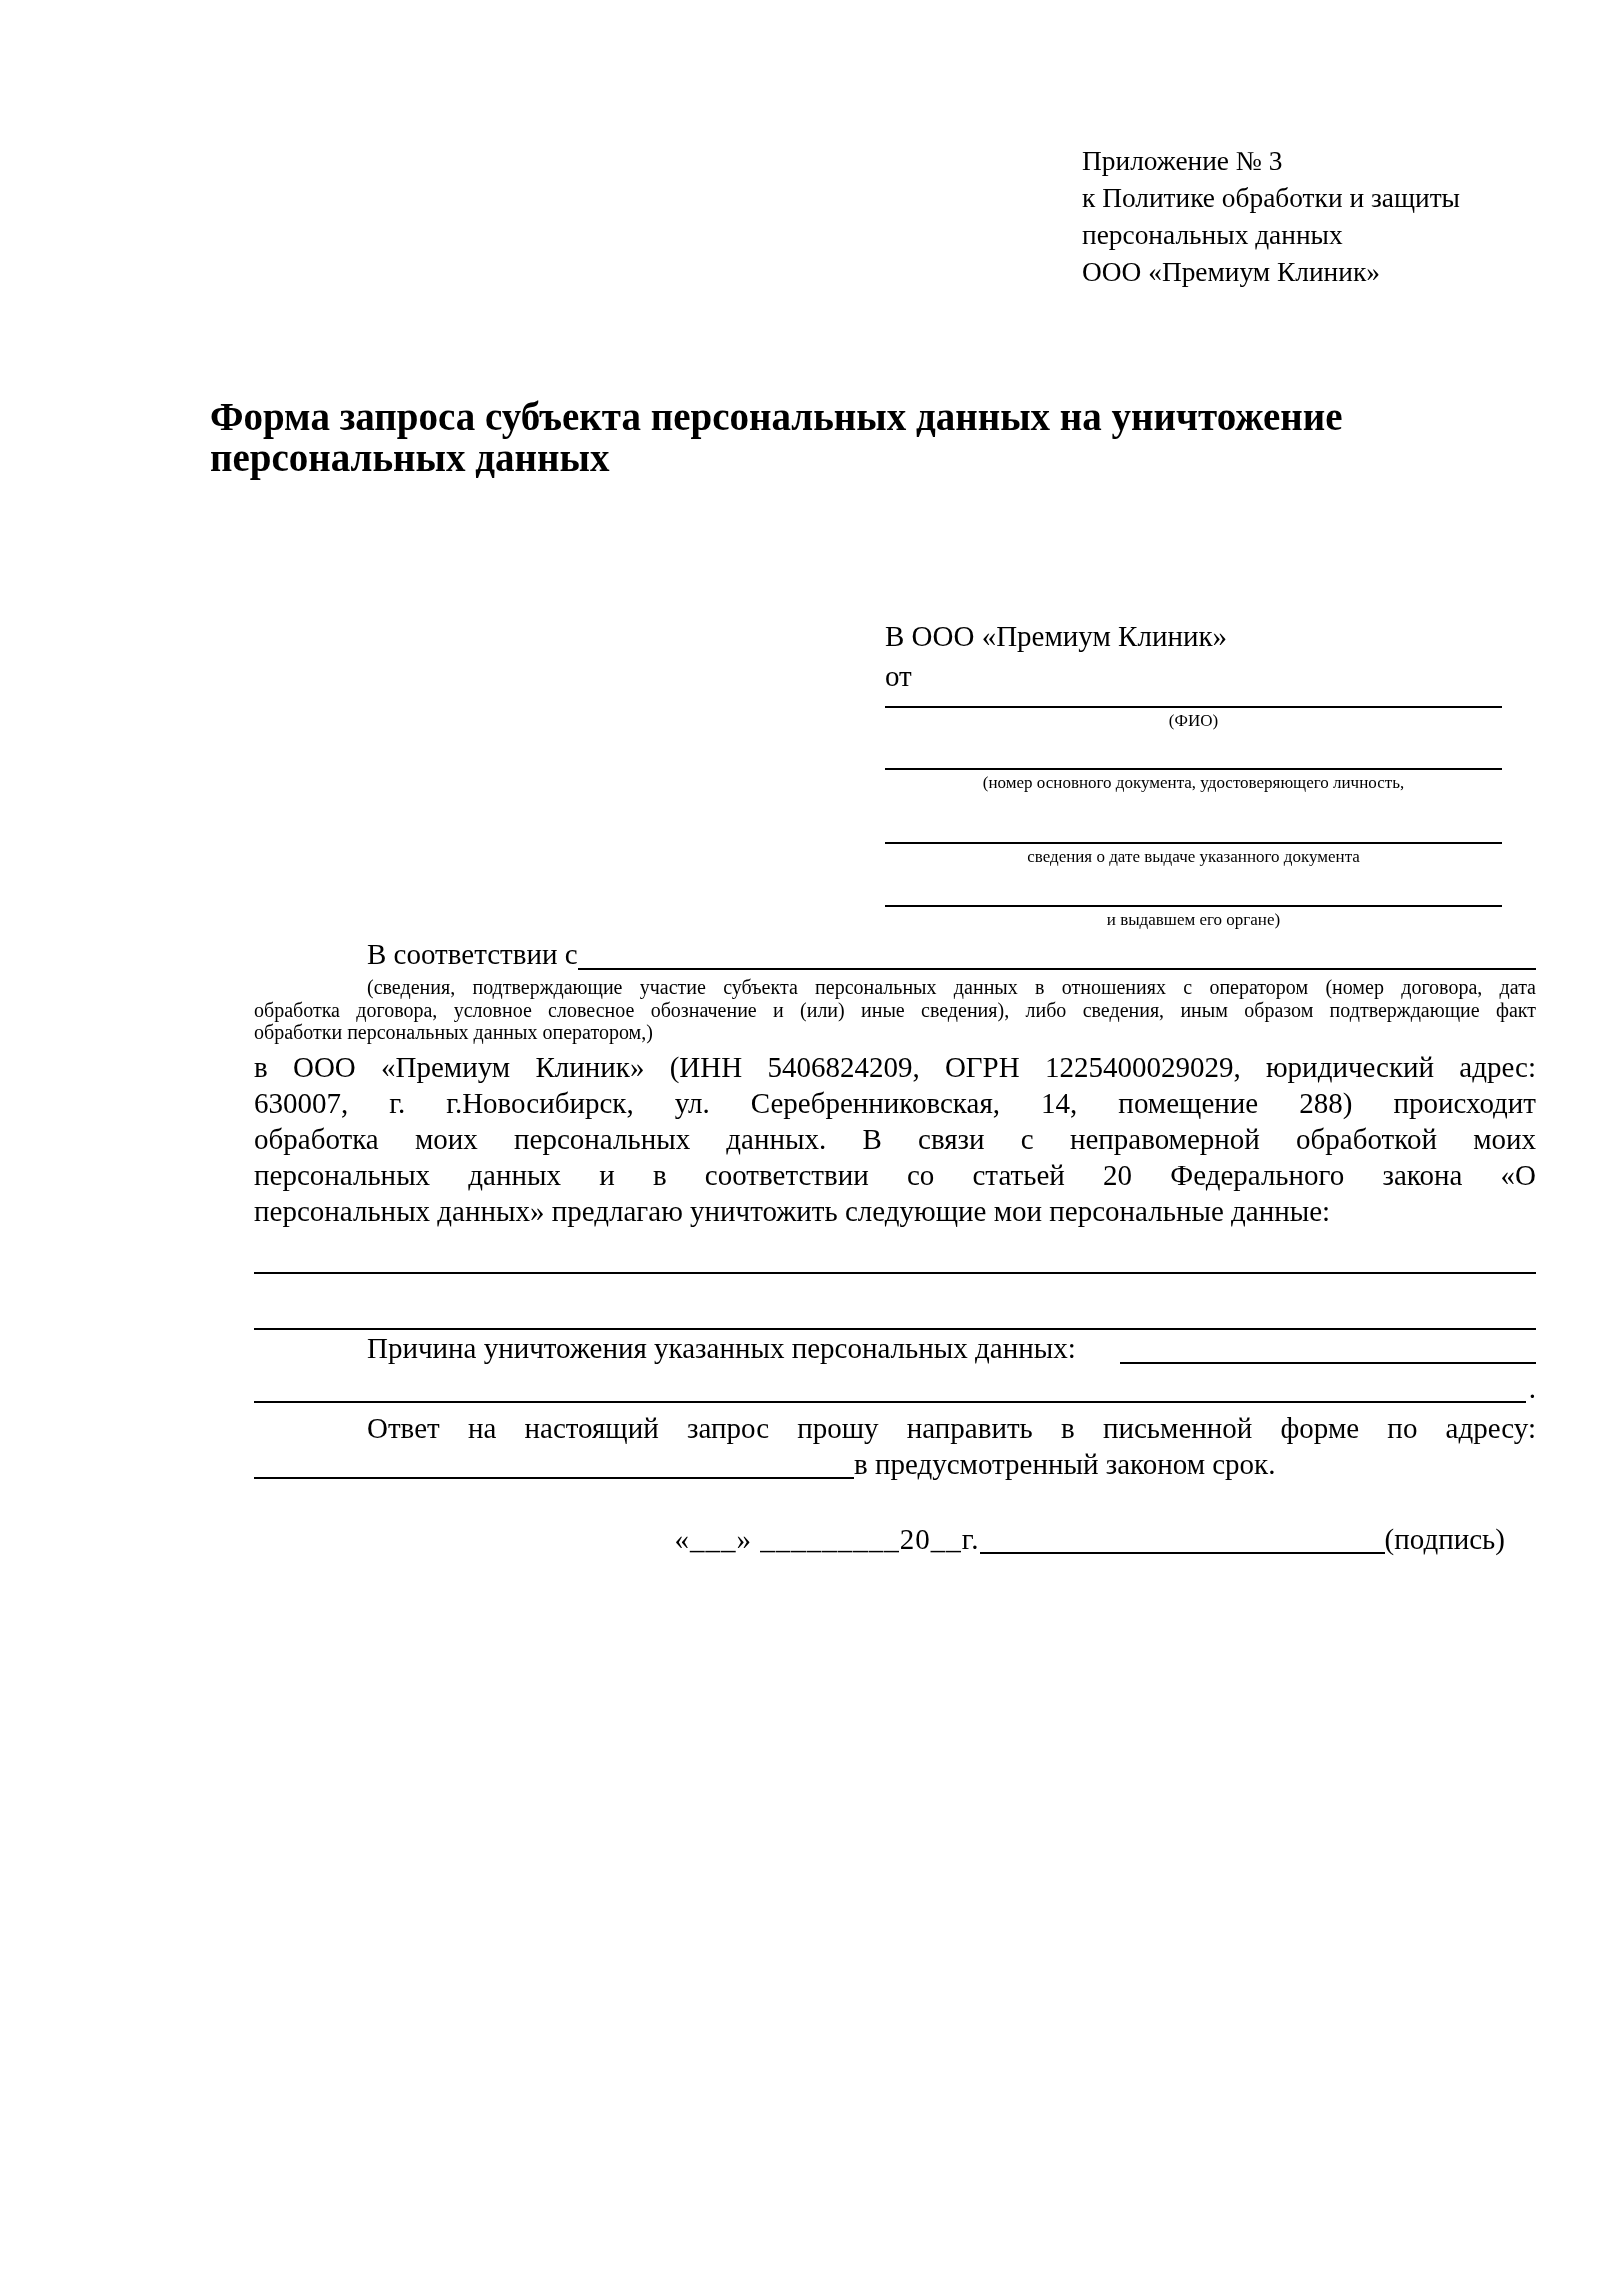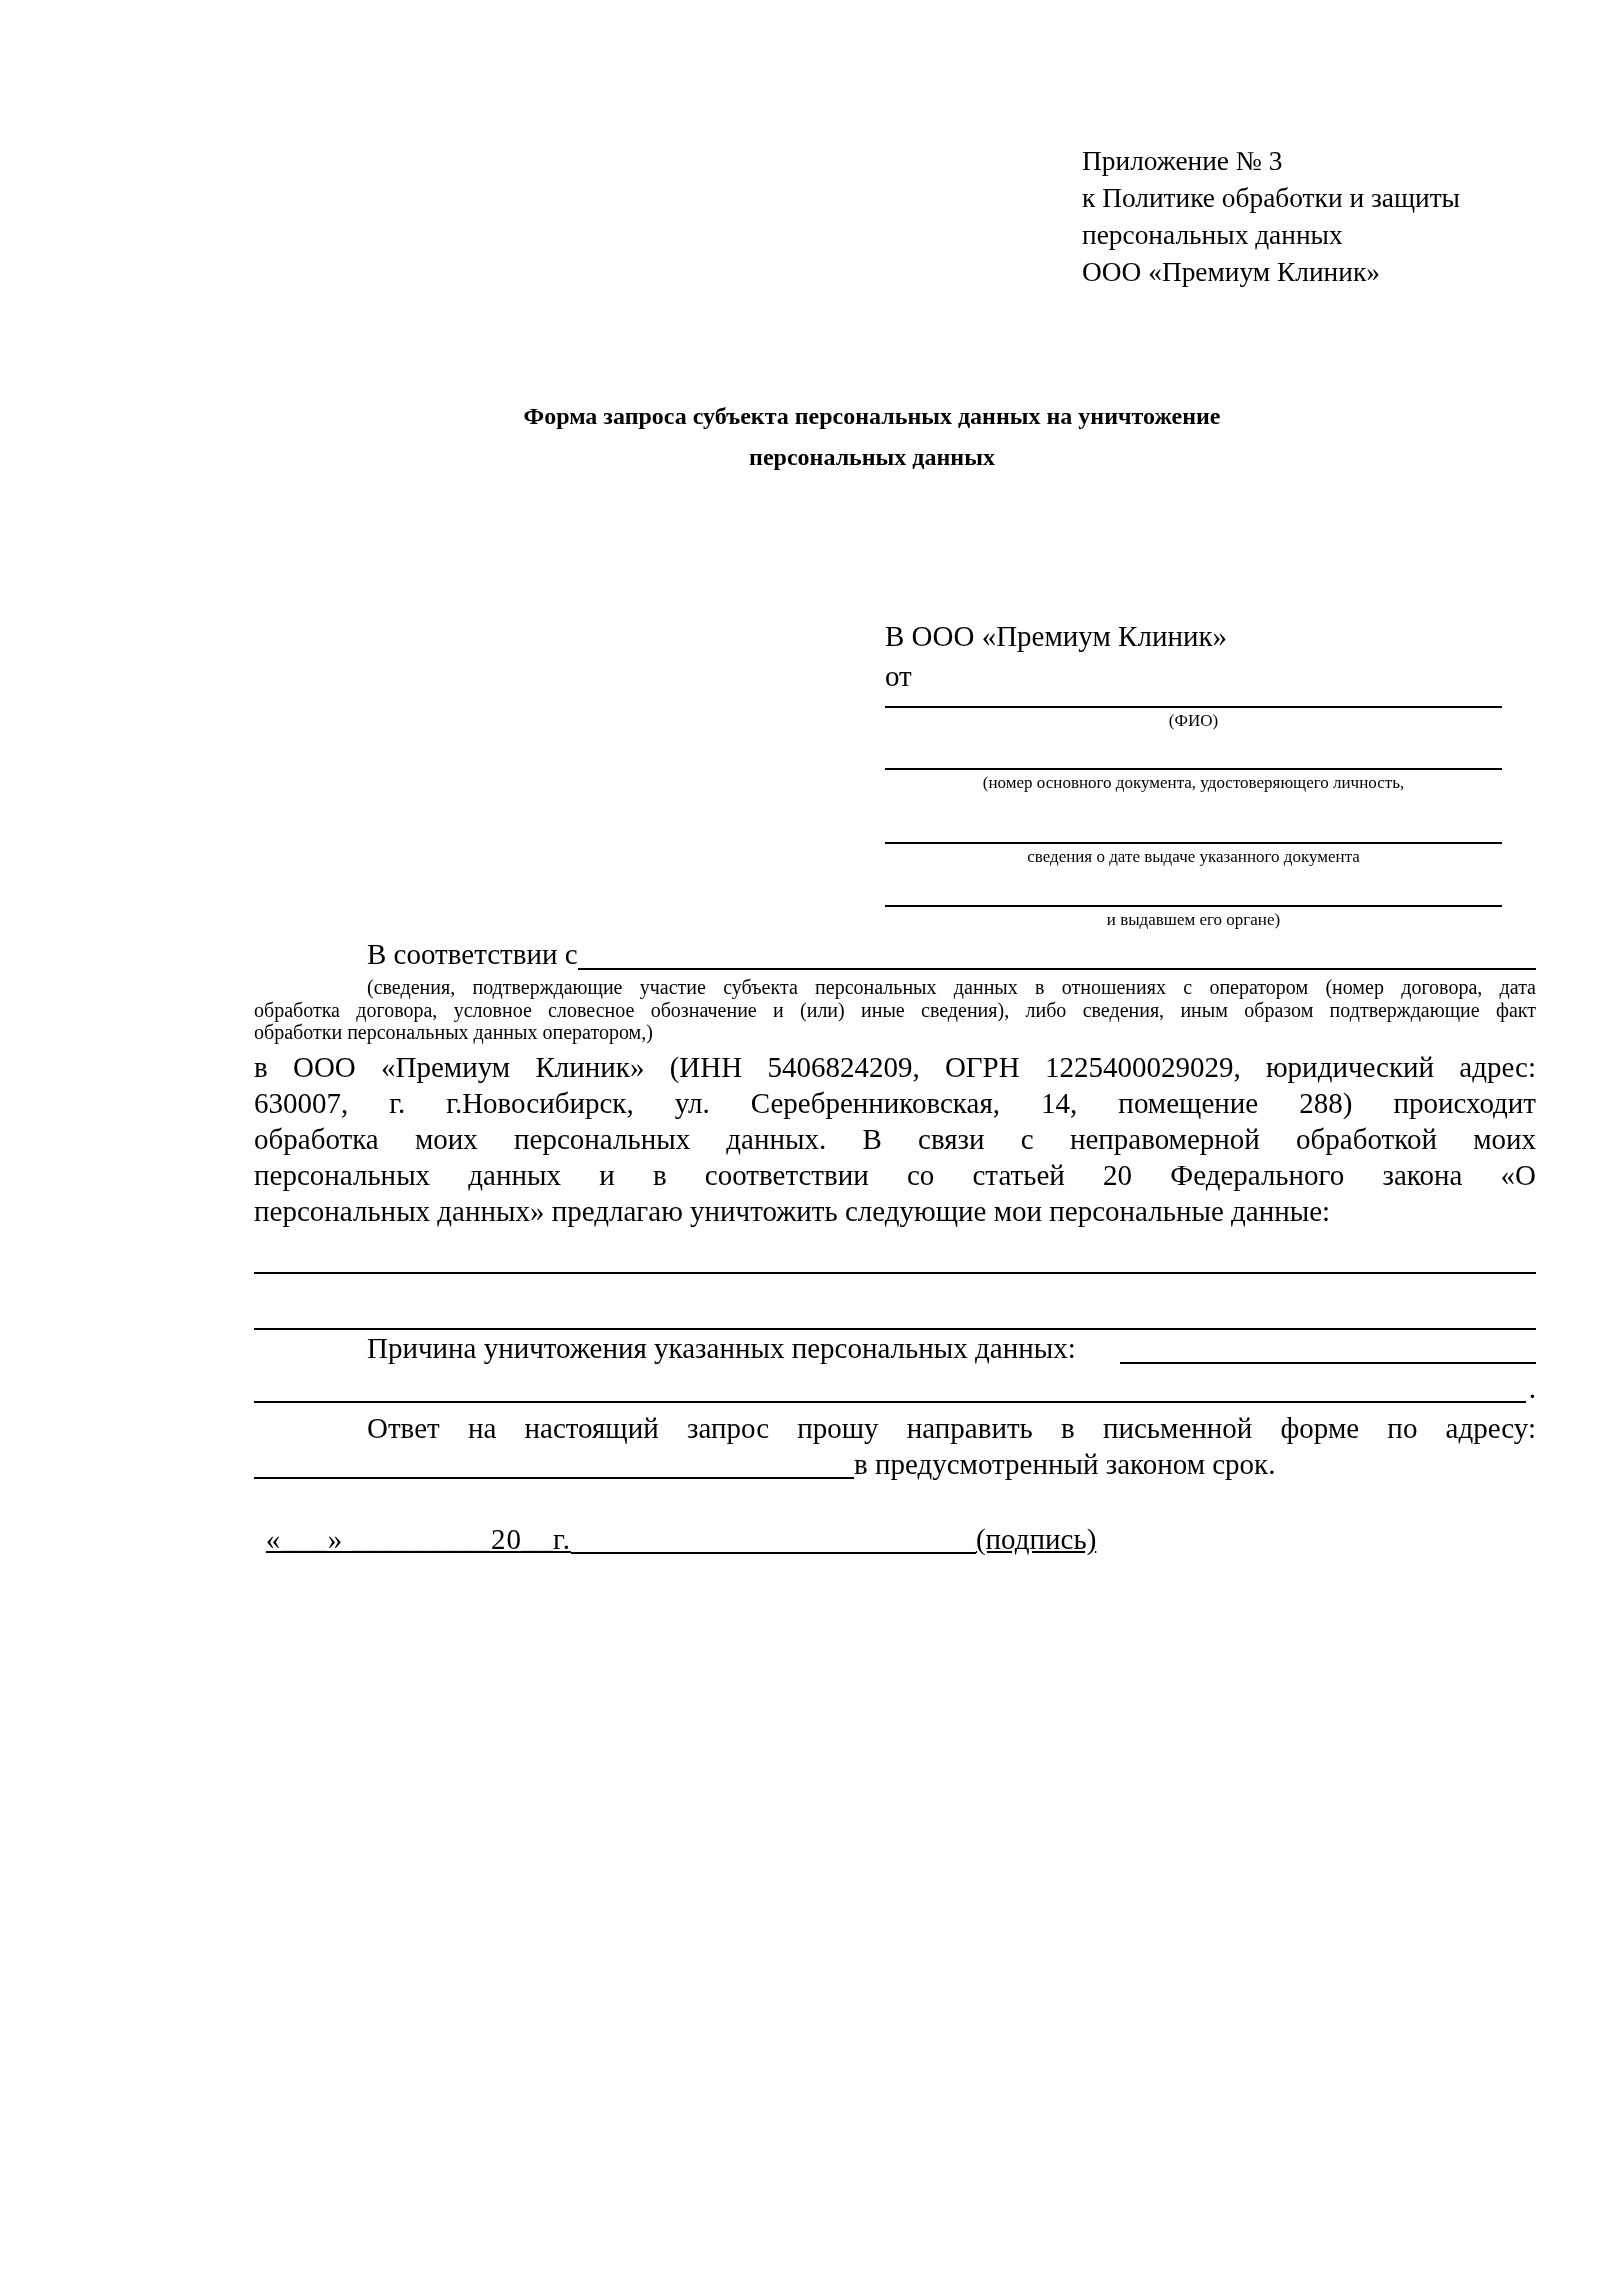--- a/index.html
+++ b/index.html
@@ -20,26 +20,26 @@
     left: 1082px;
     top: 143px;
     font-size: 27.4px;
     line-height: 37px;
     white-space: nowrap;
   }
 
   
   .doc-title {
     position: absolute;
-    left: 231px;
+    left: 210px;
     top: 396px;
     width: 1282px;
-    text-align: center;
+    text-align: left;
     font-weight: bold;
-    font-size: 24px;
+    font-size: 39px;
     line-height: 41px;
   }
 
   
   .addressee {
     position: absolute;
     left: 885px;
     top: 571px;
     width: 617px;
     font-size: 29px;
@@ -96,25 +96,24 @@
     text-align: justify;
     text-align-last: justify;
   }
 
   .address-row { display: flex; height: 36px; line-height: 36px; }
   .addr-fill { width: 600px; border-bottom: 2.9px solid #000; margin-bottom: 3.9px; }
   .address-row .tail { white-space: nowrap; }
 
   .date-row {
     display: flex;
-    justify-content: flex-start;
+    justify-content: flex-end;
     margin-top: 37px;
     height: 41px;
     line-height: 41px;
-    text-decoration: underline;
   }
   .date-left { margin-left: 11.8px; white-space: nowrap; letter-spacing: 1px; }
   .sig-group { display: flex; margin-right: 31px; }
   .sig-fill { width: 405px; border-bottom: 2.9px solid #000; margin-bottom: 6.9px; }
   .sig-caption { white-space: nowrap; }
 </style>
 </head>
 <body>
 
 <div class="page">

